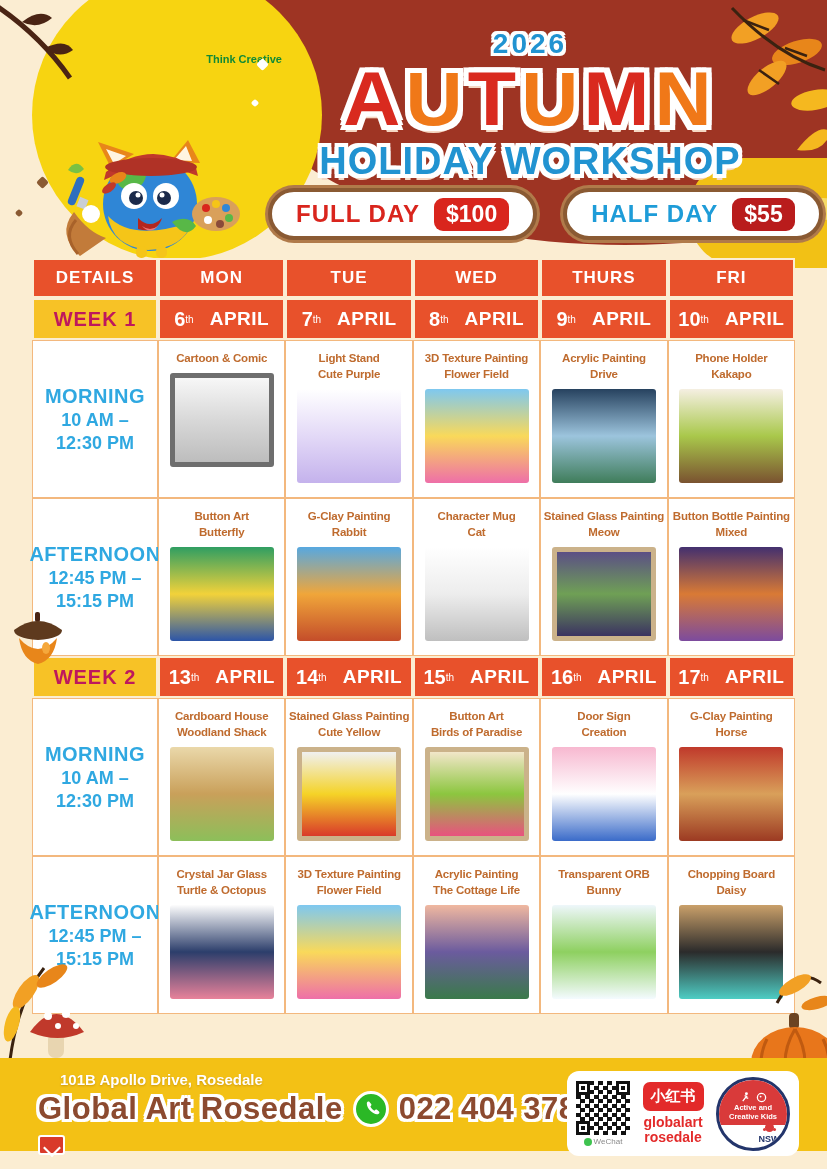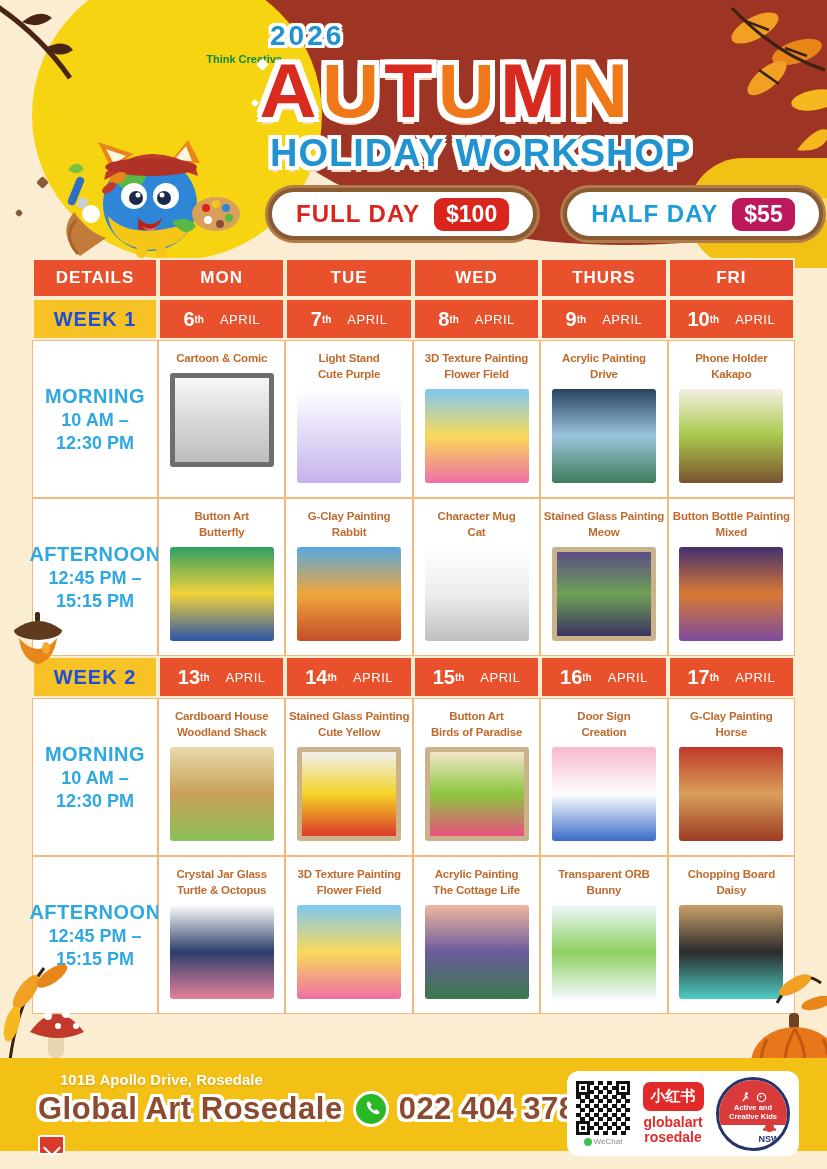--- a/index.html
+++ b/index.html
@@ -15,54 +15,54 @@
   .gold-dot { position:absolute; background:#F7DA67; border-radius:50%; }
   .yellow-circle { position:absolute; top:-30px; left:32px; width:290px; height:290px;
                    border-radius:50%; background:#F7D411; }
 
   .logo { position:absolute; top:55px; left:100px; width:190px; text-align:center; }
   .logo-name { font-size:37px; font-weight:800; color:#1E82D2; letter-spacing:-1px;
                text-shadow:-2px -2px 0 #fff,2px -2px 0 #fff,-2px 2px 0 #fff,2px 2px 0 #fff,0 -2px 0 #fff,0 2px 0 #fff,-2px 0 0 #fff,2px 0 0 #fff; }
   .logo-reg { font-size:13px; vertical-align:super; color:#1E82D2; font-weight:700; }
   .logo-tagline { font-size:11px; font-weight:700; color:#128A36; text-align:right; margin-top:-2px; padding-right:8px; }
 
-  .title-wrap { position:absolute; top:20px; left:270px; width:520px; }
+  .title-wrap { position:absolute; top:28px; left:270px; width:520px; text-align:center; }
   .year { font-size:28px; font-weight:800; color:#2193D1; letter-spacing:3px;
           text-shadow:-3px -3px 0 #fff,3px -3px 0 #fff,-3px 3px 0 #fff,3px 3px 0 #fff,0 -3px 0 #fff,0 3px 0 #fff,-3px 0 0 #fff,3px 0 0 #fff; }
   .title-autumn { margin-top:0px; font-size:76px; font-weight:800; letter-spacing:5px; line-height:1.02; transform:scaleX(1.04); }
   .al { text-shadow:-5px -5px 0 #fff,5px -5px 0 #fff,-5px 5px 0 #fff,5px 5px 0 #fff,0 -5px 0 #fff,0 5px 0 #fff,-5px 0 0 #fff,5px 0 0 #fff,-4px -4px 0 #fff,4px 4px 0 #fff,0 7px 0 #F6D8C4; }
   .al.red { color:#D92A1F; } .al.orange { color:#F07818; }
   .title-sub { font-size:38px; font-weight:800; color:#2193D1; letter-spacing:1px; margin-top:2px;
                text-shadow:-4px -4px 0 #fff,4px -4px 0 #fff,-4px 4px 0 #fff,4px 4px 0 #fff,0 -4px 0 #fff,0 4px 0 #fff,-4px 0 0 #fff,4px 0 0 #fff,0 6px 0 #F6D8C4; }
 
   .price-row { position:absolute; top:188px; left:268px; display:flex; gap:26px; }
   .pill { display:flex; align-items:center; gap:14px; background:#fff; border:4px solid #8A5A33;
           box-shadow:0 0 0 3px #B07A4A; border-radius:32px; padding:7px 24px; height:52px; }
   .pill-label { font-weight:800; font-size:24px; letter-spacing:1px; }
   .pill.full .pill-label { color:#D9251D; } .pill.half .pill-label { color:#1E9CD8; }
   .price-chip { color:#fff; font-weight:800; font-size:23px; border-radius:9px; padding:3px 12px; }
-  .pill.full .price-chip { background:#D9251D; } .pill.half .price-chip { background:#be185d; }
+  .pill.full .price-chip { background:#D9251D; } .pill.half .price-chip { background:#b91c1c; }
 
   
   .mascot { position:absolute; top:138px; left:48px; }
 
   
   .schedule { position:absolute; top:258px; left:32px; width:763px; }
   .t-row { display:flex; }
   .cell { flex:1 1 0; min-width:0; }
   .c0 { flex:0 0 126px; }
   .head-row .cell { height:40px; background:#E8512B; border:2px solid #FBEDD2;
                     display:flex; align-items:center; justify-content:center;
                     color:#fff; font-weight:800; font-size:17px; letter-spacing:1px; }
   .week-row .cell { height:42px; border:2px solid #FBEDD2; display:flex; align-items:center; justify-content:center; }
-  .week-label { background:#F7C226; color:#1d4ed8; font-weight:800; font-size:20px; letter-spacing:1px; }
+  .week-label { background:#F7C226; color:#be185d; font-weight:800; font-size:20px; letter-spacing:1px; }
   .date-cell { background:#E8512B; color:#fff; font-weight:700; }
   .date-cell .d { font-size:20px; font-weight:800; }
-  .date-cell sup { font-size:10px; font-weight:700; margin-right:16px; }
-  .date-cell .m { font-size:13px; font-weight:400; letter-spacing:0.5px; }
+  .date-cell sup { font-size:10px; font-weight:400; margin-right:16px; }
+  .date-cell .m { font-size:19px; font-weight:700; letter-spacing:0.5px; }
   .session-row .cell { height:158px; background:#fff; border:1px solid #F3B87E; }
   .session-cell { display:flex; flex-direction:column; align-items:center; justify-content:center; gap:2px; }
   .s-name { color:#2FA8E1; font-weight:800; font-size:20px; letter-spacing:0.5px; }
   .s-time { color:#2FA8E1; font-weight:800; font-size:18px; }
   .activity-cell { display:flex; flex-direction:column; align-items:center; padding-top:9px; }
   .a-title { color:#BF6B2E; font-weight:700; font-size:11.5px; letter-spacing:-0.2px; line-height:1.4; text-align:center; }
   .a-img { width:104px; height:94px; margin-top:7px; border-radius:3px; }
 
   
   .voucher { position:absolute; top:1014px; left:8px; width:827px; height:44px;

